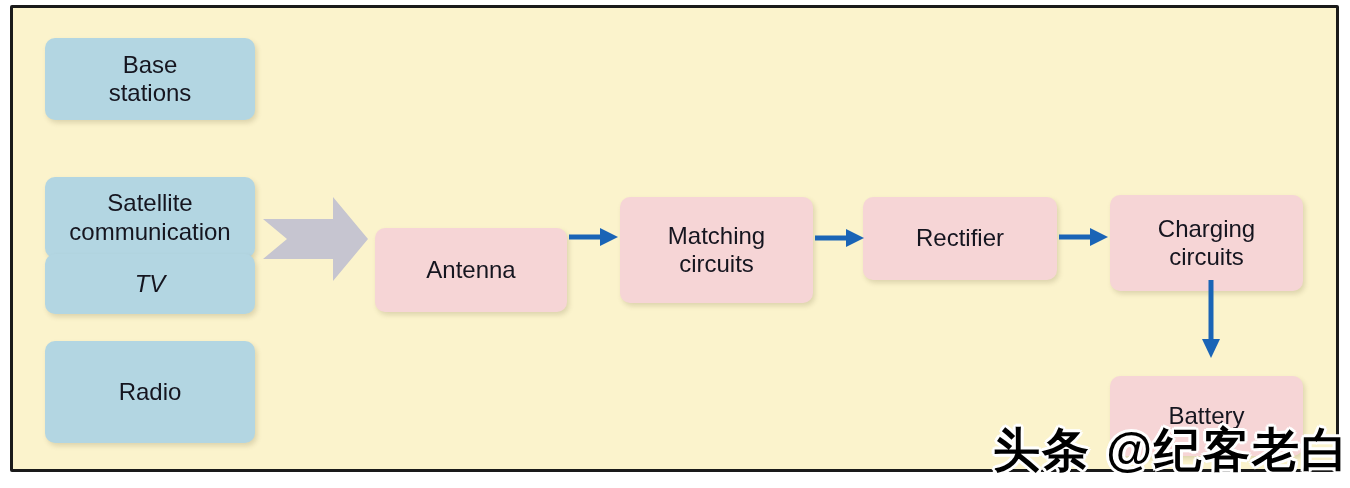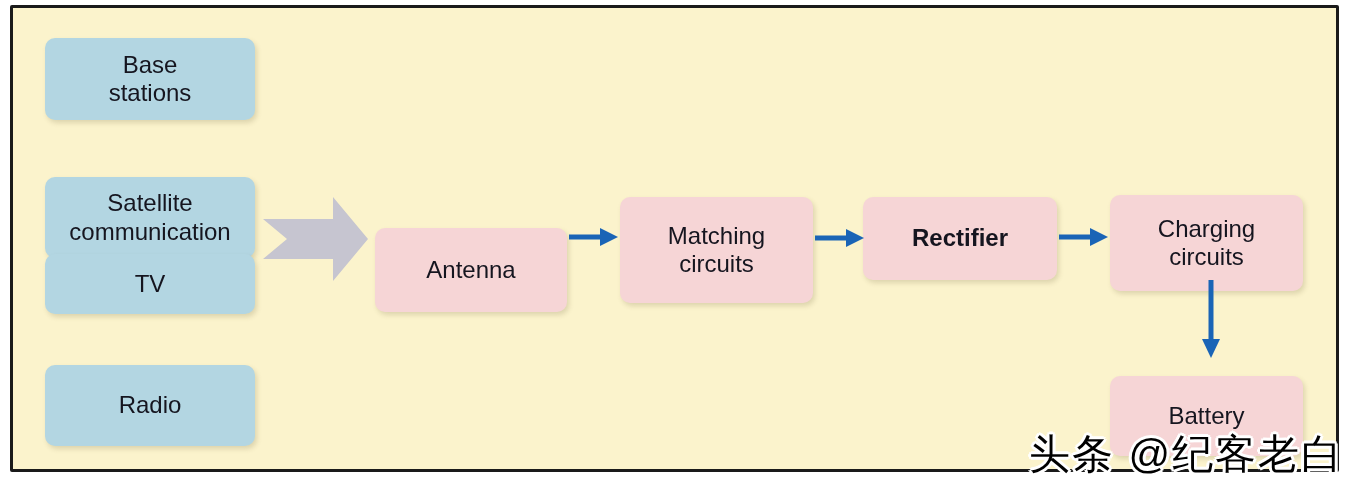--- a/index.html
+++ b/index.html
@@ -35,38 +35,38 @@
     color:var(--box-text);
     font-size:24px;
     line-height:1.18;
     white-space:pre-line;
     box-shadow:2px 3px 5px rgba(90,80,40,0.18);
   }
   .source{background:var(--source-box-fill);}
   .flowbox{background:var(--flow-box-fill);}
   .b-base{left:45px;top:38px;width:210px;height:82px;}
   .b-sat{left:45px;top:148px;width:210px;height:81px;margin-top:29px;}
-  .b-tv{left:45px;top:254px;width:210px;height:60px;}
-  .b-radio{left:45px;top:365px;width:210px;height:81px;text-align:center;}
+  .b-tv{left:45px;top:254px;width:210px;height:60px;font-style:italic;}
+  .b-radio{left:45px;top:341px;width:210px;height:102px;text-align:center;}
   .b-antenna{left:375px;top:195px;width:192px;height:84px;margin-top:33px;}
   .b-matching{left:620px;top:197px;width:193px;height:106px;}
-  .b-rectifier{left:863px;top:197px;width:194px;height:83px;font-weight:bold;}
+  .b-rectifier{left:863px;top:197px;width:194px;height:83px;}
   .b-charging{left:1110px;top:195px;width:193px;height:96px;}
   .b-battery{left:1110px;top:360px;width:193px;height:80px;margin-top:16px;}
   .arrow-svg{position:absolute;display:block;}
   .a-big{left:263px;top:197px;}
   .a-1{left:569px;top:226px;}
   .a-2{left:815px;top:227px;}
   .a-3{left:1059px;top:226px;}
   .a-down{left:1200px;top:280px;}
   .watermark{
     position:absolute;
-    right:6px;bottom:6px;
-    font-size:41px;
-    font-weight:normal;
+    right:0;bottom:6px;
+    font-size:47px;
+    font-weight:bold;
     letter-spacing:2px;
     color:var(--watermark-text);
     text-shadow:
       -2px -2px 0 #fff, 2px -2px 0 #fff,
       -2px  2px 0 #fff, 2px  2px 0 #fff,
       -3px  0   0 #fff, 3px  0   0 #fff,
        0   -3px 0 #fff, 0    3px 0 #fff;
     white-space:nowrap;
   }
 </style>

